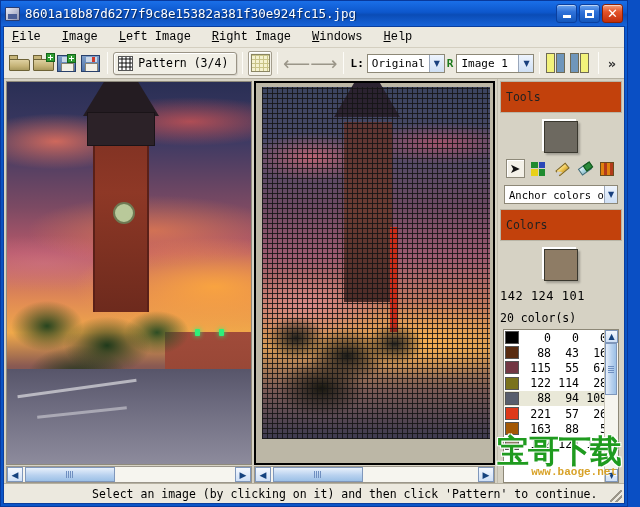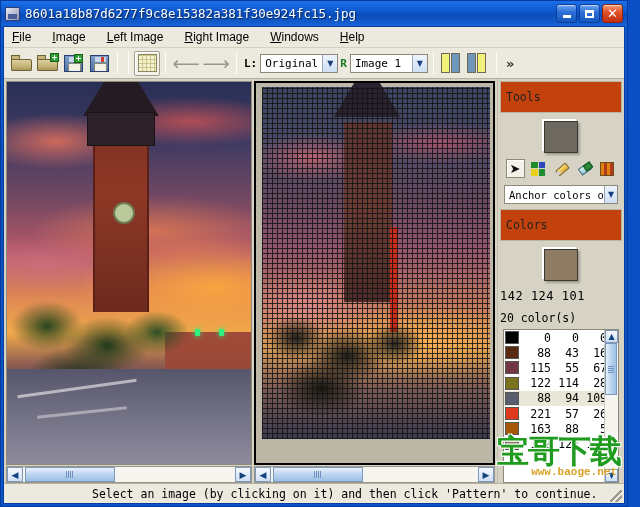--- a/index.html
+++ b/index.html
@@ -59,21 +59,21 @@
     background: #d6d2c4; display: flex; flex-direction: column;
     border: 1px solid #0a3e9e;
   }
   .menubar {
     height: 21px; flex: 0 0 21px; background: #ece9df;
     display: flex; align-items: center; padding-left: 8px;
     border-bottom: 1px solid #d4cfc0;
   }
   .menu-item {
     font-size: 12px; color: #000; padding: 0 11px 0 0; margin-right: 10px;
-    white-space: nowrap; font-family: Liberation Sans, sans-serif;
+    white-space: nowrap; font-family: Liberation Mono, monospace;
   }
   .menu-item:first-letter { text-decoration: underline; }
 
   .toolbar {
     height: 31px; flex: 0 0 31px; background: #ece9df;
     display: flex; align-items: center; padding: 0 4px;
     border-bottom: 1px solid #b5b0a0;
   }
   .tb-sep { width: 1px; height: 22px; background: #bab5a5; margin: 0 5px;
             border-right: 1px solid #fdfcf8; }
@@ -452,20 +452,24 @@
             <i class="ico-plus"></i>
           </span>
       </div>
       <div class="tb-btn">
         <span class="ico-save">
             <i class="shut"></i>
             <i class="lbl"></i>
           </span>
       </div>
       <div class="tb-sep"></div>
+      <div class="pattern-btn">
+        <span class="ico-pattern-grid"></span>
+        <span>Pattern  (3/4)</span>
+      </div>
       <div class="tb-sep"></div>
       <div class="gridbtn">
         <span class="ico-gridyellow"></span>
       </div>
       <div class="tb-sep"></div>
       <div class="arrow-btn">
         <span class="arrow-glyph">⟵</span>
       </div>
       <div class="arrow-btn">
         <span class="arrow-glyph">⟶</span>

